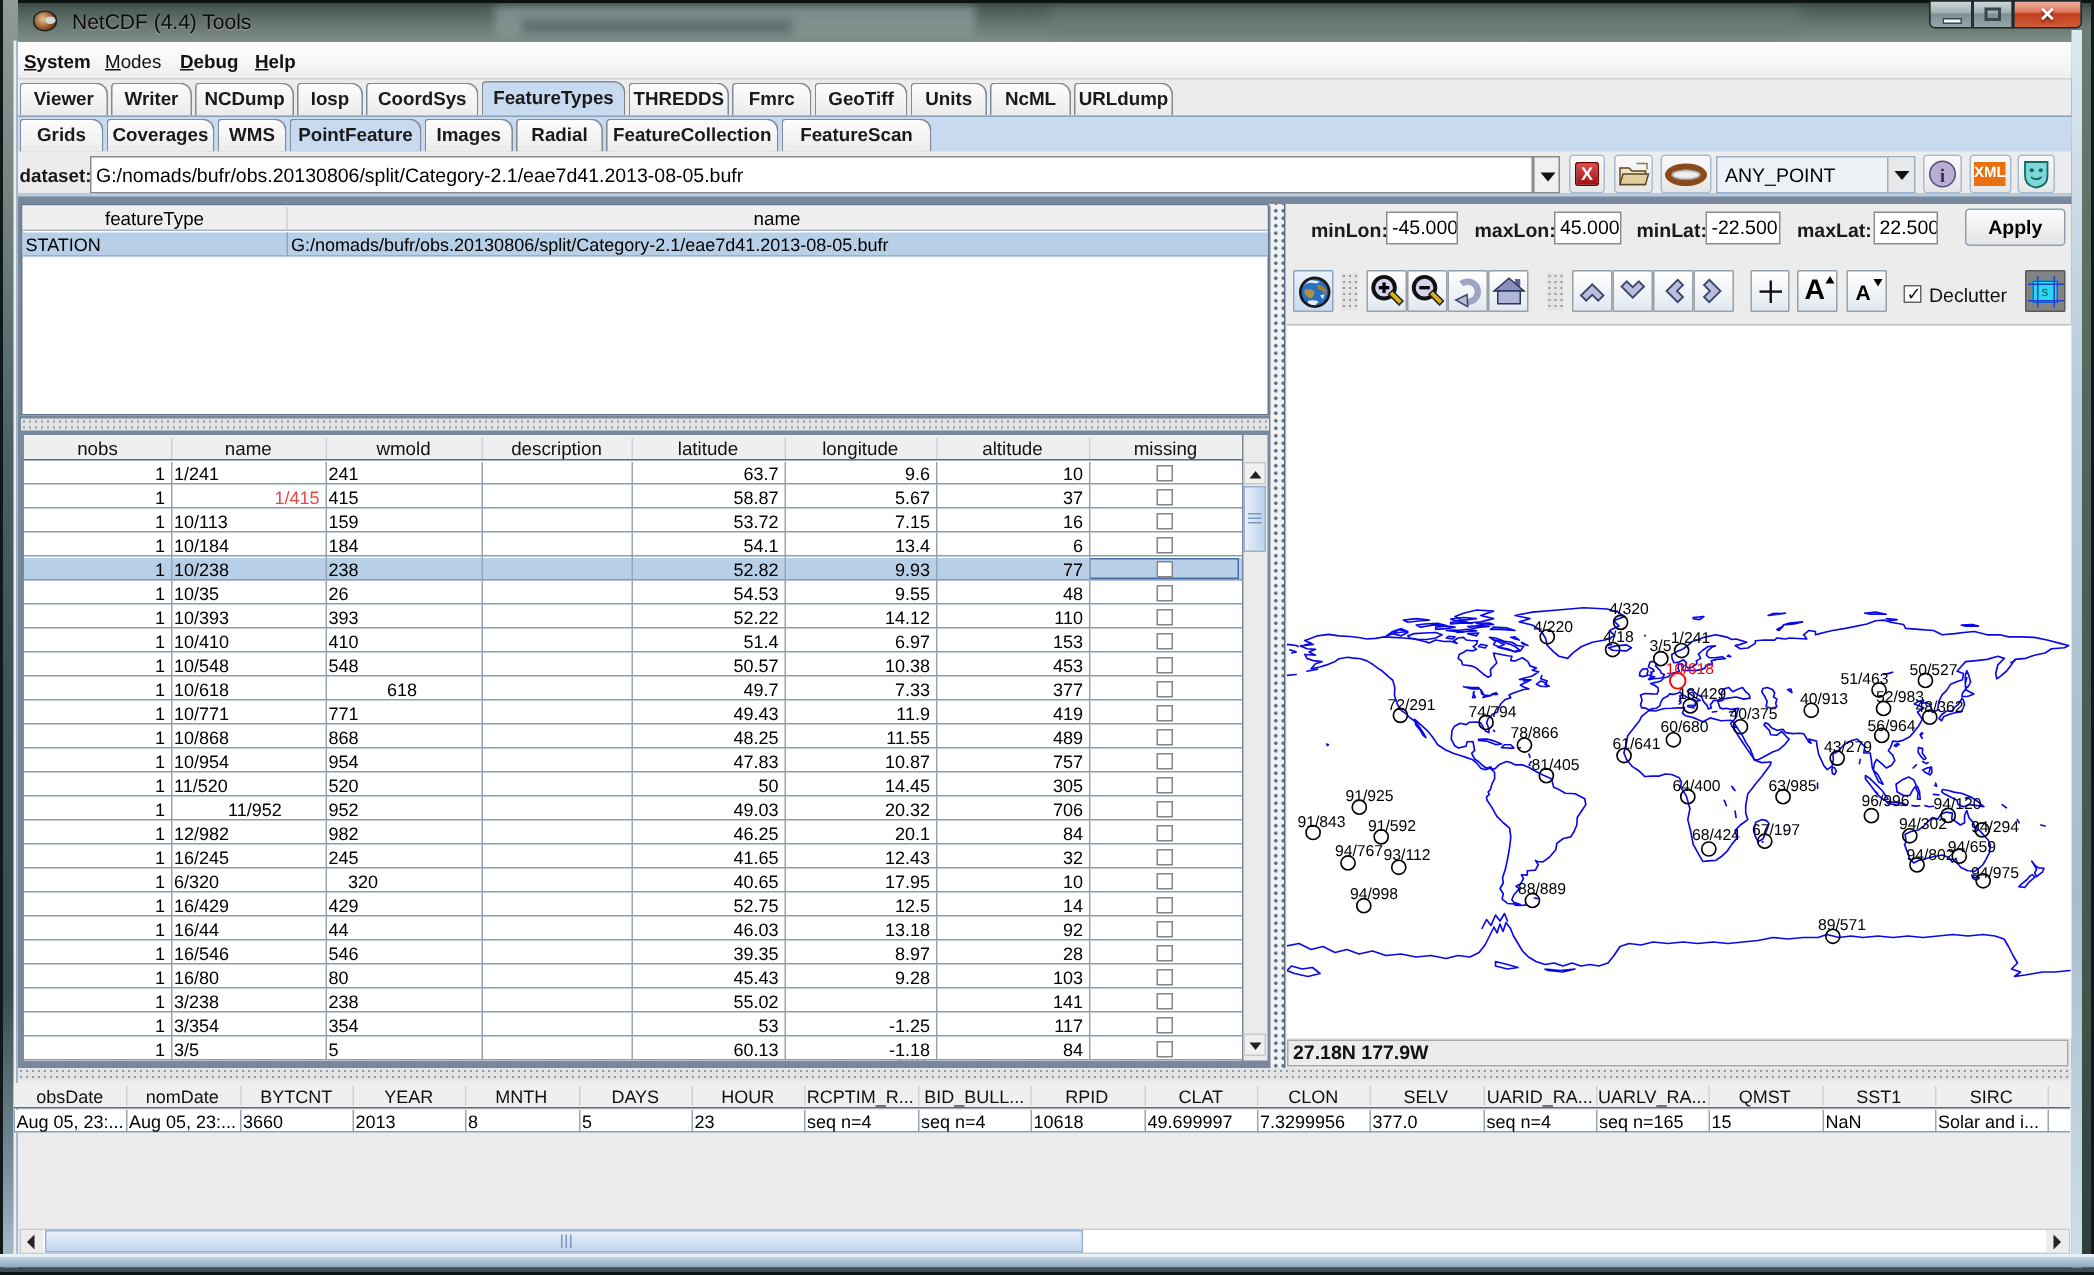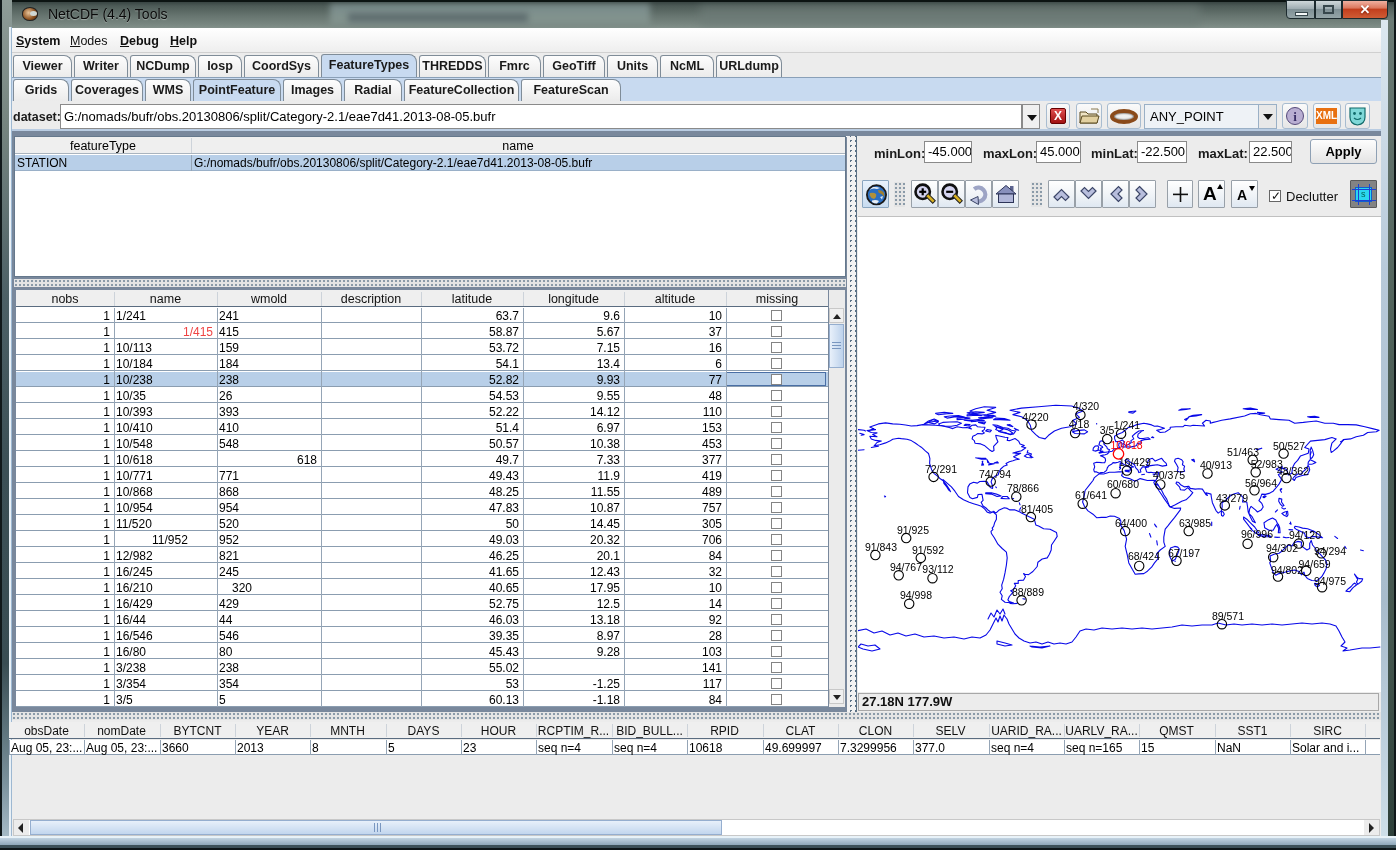--- a/index.html
+++ b/index.html
@@ -190,21 +190,21 @@
     <div style="position:absolute;left:2px;top:147px;width:92px;height:14px;font-size:12px;color:#000;white-space:nowrap;text-align:right;">1</div>
     <div style="position:absolute;left:100px;top:147px;width:97px;height:14px;font-size:12px;color:#000;white-space:nowrap;text-align:left;">10/548</div>
     <div style="position:absolute;left:203px;top:147px;width:98px;height:14px;font-size:12px;color:#000;white-space:nowrap;text-align:left;">548</div>
     <div style="position:absolute;left:407px;top:147px;width:96px;height:14px;font-size:12px;color:#000;white-space:nowrap;text-align:right;">50.57</div>
     <div style="position:absolute;left:509px;top:147px;width:95px;height:14px;font-size:12px;color:#000;white-space:nowrap;text-align:right;">10.38</div>
     <div style="position:absolute;left:610px;top:147px;width:96px;height:14px;font-size:12px;color:#000;white-space:nowrap;text-align:right;">453</div>
     <div style="position:absolute;left:755.0px;top:148px;width:11px;height:11px;background:#fff;border:1px solid #848484"></div>
     <div style="position:absolute;left:0;top:162px;width:812px;height:15px;background:#fff;border-bottom:1px solid #8b9db0"></div>
     <div style="position:absolute;left:2px;top:163px;width:92px;height:14px;font-size:12px;color:#000;white-space:nowrap;text-align:right;">1</div>
     <div style="position:absolute;left:100px;top:163px;width:97px;height:14px;font-size:12px;color:#000;white-space:nowrap;text-align:left;">10/618</div>
-    <div style="position:absolute;left:203px;top:163px;width:98px;height:14px;font-size:12px;color:#000;white-space:nowrap;text-align:right;">618</div>
+    <div style="position:absolute;left:203px;top:163px;width:98px;height:14px;font-size:12px;color:#000;white-space:nowrap;text-align:center;">618</div>
     <div style="position:absolute;left:407px;top:163px;width:96px;height:14px;font-size:12px;color:#000;white-space:nowrap;text-align:right;">49.7</div>
     <div style="position:absolute;left:509px;top:163px;width:95px;height:14px;font-size:12px;color:#000;white-space:nowrap;text-align:right;">7.33</div>
     <div style="position:absolute;left:610px;top:163px;width:96px;height:14px;font-size:12px;color:#000;white-space:nowrap;text-align:right;">377</div>
     <div style="position:absolute;left:755.0px;top:164px;width:11px;height:11px;background:#fff;border:1px solid #848484"></div>
     <div style="position:absolute;left:0;top:178px;width:812px;height:15px;background:#fff;border-bottom:1px solid #8b9db0"></div>
     <div style="position:absolute;left:2px;top:179px;width:92px;height:14px;font-size:12px;color:#000;white-space:nowrap;text-align:right;">1</div>
     <div style="position:absolute;left:100px;top:179px;width:97px;height:14px;font-size:12px;color:#000;white-space:nowrap;text-align:left;">10/771</div>
     <div style="position:absolute;left:203px;top:179px;width:98px;height:14px;font-size:12px;color:#000;white-space:nowrap;text-align:left;">771</div>
     <div style="position:absolute;left:407px;top:179px;width:96px;height:14px;font-size:12px;color:#000;white-space:nowrap;text-align:right;">49.43</div>
     <div style="position:absolute;left:509px;top:179px;width:95px;height:14px;font-size:12px;color:#000;white-space:nowrap;text-align:right;">11.9</div>
@@ -238,36 +238,36 @@
     <div style="position:absolute;left:2px;top:243px;width:92px;height:14px;font-size:12px;color:#000;white-space:nowrap;text-align:right;">1</div>
     <div style="position:absolute;left:100px;top:243px;width:97px;height:14px;font-size:12px;color:#000;white-space:nowrap;text-align:left;padding-left:36px;">11/952</div>
     <div style="position:absolute;left:203px;top:243px;width:98px;height:14px;font-size:12px;color:#000;white-space:nowrap;text-align:left;">952</div>
     <div style="position:absolute;left:407px;top:243px;width:96px;height:14px;font-size:12px;color:#000;white-space:nowrap;text-align:right;">49.03</div>
     <div style="position:absolute;left:509px;top:243px;width:95px;height:14px;font-size:12px;color:#000;white-space:nowrap;text-align:right;">20.32</div>
     <div style="position:absolute;left:610px;top:243px;width:96px;height:14px;font-size:12px;color:#000;white-space:nowrap;text-align:right;">706</div>
     <div style="position:absolute;left:755.0px;top:244px;width:11px;height:11px;background:#fff;border:1px solid #848484"></div>
     <div style="position:absolute;left:0;top:258px;width:812px;height:15px;background:#fff;border-bottom:1px solid #8b9db0"></div>
     <div style="position:absolute;left:2px;top:259px;width:92px;height:14px;font-size:12px;color:#000;white-space:nowrap;text-align:right;">1</div>
     <div style="position:absolute;left:100px;top:259px;width:97px;height:14px;font-size:12px;color:#000;white-space:nowrap;text-align:left;">12/982</div>
-    <div style="position:absolute;left:203px;top:259px;width:98px;height:14px;font-size:12px;color:#000;white-space:nowrap;text-align:left;">821</div>
+    <div style="position:absolute;left:203px;top:259px;width:98px;height:14px;font-size:12px;color:#000;white-space:nowrap;text-align:left;">982</div>
     <div style="position:absolute;left:407px;top:259px;width:96px;height:14px;font-size:12px;color:#000;white-space:nowrap;text-align:right;">46.25</div>
     <div style="position:absolute;left:509px;top:259px;width:95px;height:14px;font-size:12px;color:#000;white-space:nowrap;text-align:right;">20.1</div>
     <div style="position:absolute;left:610px;top:259px;width:96px;height:14px;font-size:12px;color:#000;white-space:nowrap;text-align:right;">84</div>
     <div style="position:absolute;left:755.0px;top:260px;width:11px;height:11px;background:#fff;border:1px solid #848484"></div>
     <div style="position:absolute;left:0;top:274px;width:812px;height:15px;background:#fff;border-bottom:1px solid #8b9db0"></div>
     <div style="position:absolute;left:2px;top:275px;width:92px;height:14px;font-size:12px;color:#000;white-space:nowrap;text-align:right;">1</div>
     <div style="position:absolute;left:100px;top:275px;width:97px;height:14px;font-size:12px;color:#000;white-space:nowrap;text-align:left;">16/245</div>
     <div style="position:absolute;left:203px;top:275px;width:98px;height:14px;font-size:12px;color:#000;white-space:nowrap;text-align:left;">245</div>
     <div style="position:absolute;left:407px;top:275px;width:96px;height:14px;font-size:12px;color:#000;white-space:nowrap;text-align:right;">41.65</div>
     <div style="position:absolute;left:509px;top:275px;width:95px;height:14px;font-size:12px;color:#000;white-space:nowrap;text-align:right;">12.43</div>
     <div style="position:absolute;left:610px;top:275px;width:96px;height:14px;font-size:12px;color:#000;white-space:nowrap;text-align:right;">32</div>
     <div style="position:absolute;left:755.0px;top:276px;width:11px;height:11px;background:#fff;border:1px solid #848484"></div>
     <div style="position:absolute;left:0;top:290px;width:812px;height:15px;background:#fff;border-bottom:1px solid #8b9db0"></div>
     <div style="position:absolute;left:2px;top:291px;width:92px;height:14px;font-size:12px;color:#000;white-space:nowrap;text-align:right;">1</div>
-    <div style="position:absolute;left:100px;top:291px;width:97px;height:14px;font-size:12px;color:#000;white-space:nowrap;text-align:left;">16/210</div>
+    <div style="position:absolute;left:100px;top:291px;width:97px;height:14px;font-size:12px;color:#000;white-space:nowrap;text-align:left;">6/320</div>
     <div style="position:absolute;left:203px;top:291px;width:98px;height:14px;font-size:12px;color:#000;white-space:nowrap;text-align:left;margin-left:13px;">320</div>
     <div style="position:absolute;left:407px;top:291px;width:96px;height:14px;font-size:12px;color:#000;white-space:nowrap;text-align:right;">40.65</div>
     <div style="position:absolute;left:509px;top:291px;width:95px;height:14px;font-size:12px;color:#000;white-space:nowrap;text-align:right;">17.95</div>
     <div style="position:absolute;left:610px;top:291px;width:96px;height:14px;font-size:12px;color:#000;white-space:nowrap;text-align:right;">10</div>
     <div style="position:absolute;left:755.0px;top:292px;width:11px;height:11px;background:#fff;border:1px solid #848484"></div>
     <div style="position:absolute;left:0;top:306px;width:812px;height:15px;background:#fff;border-bottom:1px solid #8b9db0"></div>
     <div style="position:absolute;left:2px;top:307px;width:92px;height:14px;font-size:12px;color:#000;white-space:nowrap;text-align:right;">1</div>
     <div style="position:absolute;left:100px;top:307px;width:97px;height:14px;font-size:12px;color:#000;white-space:nowrap;text-align:left;">16/429</div>
     <div style="position:absolute;left:203px;top:307px;width:98px;height:14px;font-size:12px;color:#000;white-space:nowrap;text-align:left;">429</div>
     <div style="position:absolute;left:407px;top:307px;width:96px;height:14px;font-size:12px;color:#000;white-space:nowrap;text-align:right;">52.75</div>

